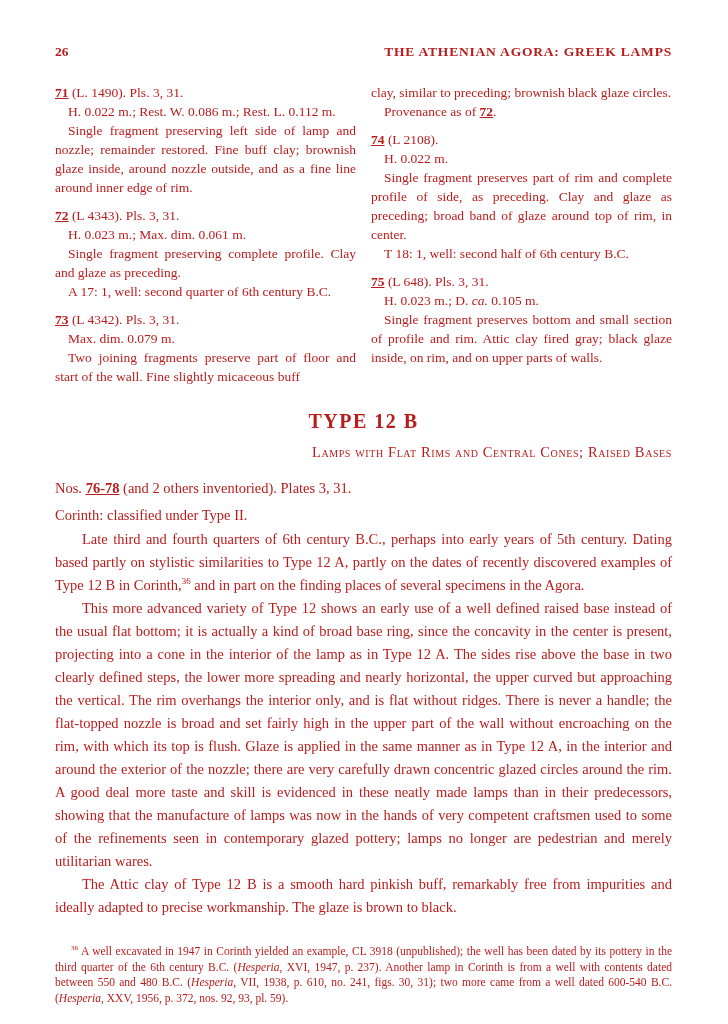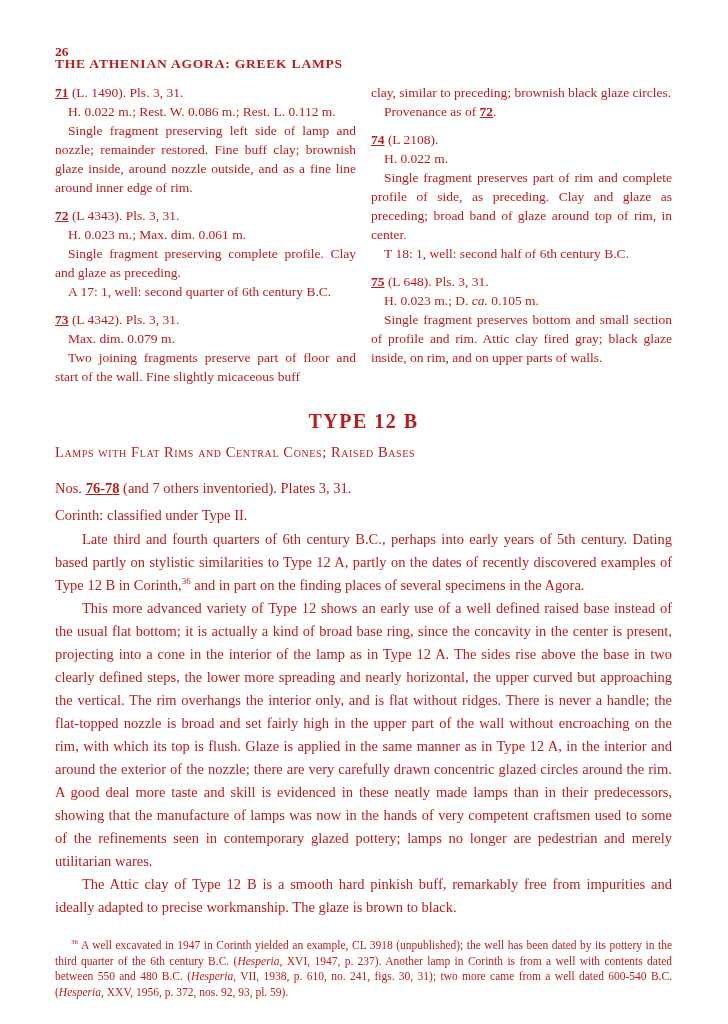--- a/index.html
+++ b/index.html
@@ -20,21 +20,21 @@
   p { margin: 0; }
 
   
   .running-head {
     position: relative;
     font-weight: bold;
     font-size: 13.5px;
     height: 17px;
   }
   .pageno { position: absolute; left: 0; top: 0; }
-  .rtitle  { position: absolute; left: 0; right: 0; top: 12px; text-align: left; letter-spacing: 0.8px; }
+  .rtitle  { position: absolute; left: 0; right: 0; top: 0; text-align: right; letter-spacing: 0.8px; }
 
   
   .catalog {
     margin-top: 22px;
     display: flex;
     gap: 15px;
     font-size: 13.5px;
     line-height: 19px;
   }
   .col { flex: 1 1 0; min-width: 0; }
@@ -46,39 +46,39 @@
   .type-section { margin-top: 24px; font-size: 14.5px; }
   .sec-title {
     margin: 0;
     text-align: center;
     font-size: 20px;
     font-weight: bold;
     letter-spacing: 1.5px;
   }
   .sec-sub {
     margin: 11px 0 0 0;
-    text-align: left;
+    text-align: right;
     font-size: 14.5px;
     font-weight: normal;
     font-variant: small-caps;
     letter-spacing: 0.6px;
   }
   .nos     { margin-top: 16px; line-height: 22px; }
   .corinth { margin-top: 5px;  line-height: 22px; }
   .bp {
     margin: 0;
     line-height: 23px;
     text-indent: 27px;
     text-align: justify;
   }
   .bp-first { margin-top: 2px; }
 
   
   .footnote {
-    margin-top: 19px;
+    margin-top: 25px;
     font-size: 11.5px;
     line-height: 15.5px;
     text-indent: 16px;
     text-align: justify;
   }
 
   
   .s-b   { font-weight: bold; text-decoration: underline; }
   .s-i   { font-style: italic; }
   .s-sup { vertical-align: super; font-size: 0.62em; line-height: 0; }
@@ -130,21 +130,21 @@
         <p class="e-ind"><span>H. 0.023 m.; D. </span><span class="s-i">ca.</span><span> 0.105 m.</span></p>
         <p class="e-ind just">Single fragment preserves bottom and small section of profile and rim. Attic clay fired gray; black glaze inside, on rim, and on upper parts of walls.</p>
       </div>
     </div>
 
   </div>
 
   <div class="type-section">
     <h2 class="sec-title">TYPE 12 B</h2>
     <h3 class="sec-sub">Lamps with Flat Rims and Central Cones; Raised Bases</h3>
-    <p class="nos"><span>Nos. </span><span class="s-b">76-78</span><span> (and 7 others inventoried). Plates 3, 31.</span></p>
+    <p class="nos"><span>Nos. </span><span class="s-b">76-78</span><span> (and 2 others inventoried). Plates 3, 31.</span></p>
     <p class="corinth">Corinth: classified under Type II.</p>
     <p class="bp bp-first"><span>Late third and fourth quarters of 6th century B.C., perhaps into early years of 5th century. Dating based partly on stylistic similarities to Type 12 A, partly on the dates of recently discovered examples of Type 12 B in Corinth,</span><span class="s-sup">36</span><span> and in part on the finding places of several specimens in the Agora.</span></p>
     <p class="bp"><span>This more advanced variety of Type 12 shows an early use of a well defined raised base instead of the usual flat bottom; it is actually a kind of broad base ring, since the concavity in the center is present, projecting into a cone in the interior of the lamp as in Type 12 A. The sides rise above the base in two clearly defined steps, the lower more spreading and nearly horizontal, the upper curved but approaching the vertical. The rim overhangs the interior only, and is flat without ridges. There is never a handle; the flat-topped nozzle is broad and set fairly high in the upper part of the wall without encroaching on the rim, with which its top is flush. Glaze is applied in the same manner as in Type 12 A, in the interior and around the exterior of the nozzle; there are very carefully drawn concentric glazed circles around the rim. A good deal more taste and skill is evidenced in these neatly made lamps than in their predecessors, showing that the manufacture of lamps was now in the hands of very competent craftsmen used to some of the refinements seen in contemporary glazed pottery; lamps no longer are pedestrian and merely utilitarian wares.</span></p>
     <p class="bp"><span>The Attic clay of Type 12 B is a smooth hard pinkish buff, remarkably free from impurities and ideally adapted to precise workmanship. The glaze is brown to black.</span></p>
   </div>
 
   <div class="footnote"><span class="s-sup">36</span><span> A well excavated in 1947 in Corinth yielded an example, CL 3918 (unpublished); the well has been dated by its pottery in the third quarter of the 6th century B.C. (</span><span class="s-i">Hesperia</span><span>, XVI, 1947, p. 237). Another lamp in Corinth is from a well with contents dated between 550 and 480 B.C. (</span><span class="s-i">Hesperia</span><span>, VII, 1938, p. 610, no. 241, figs. 30, 31); two more came from a well dated 600-540 B.C. (</span><span class="s-i">Hesperia</span><span>, XXV, 1956, p. 372, nos. 92, 93, pl. 59).</span></div>
 
 </div>
 

